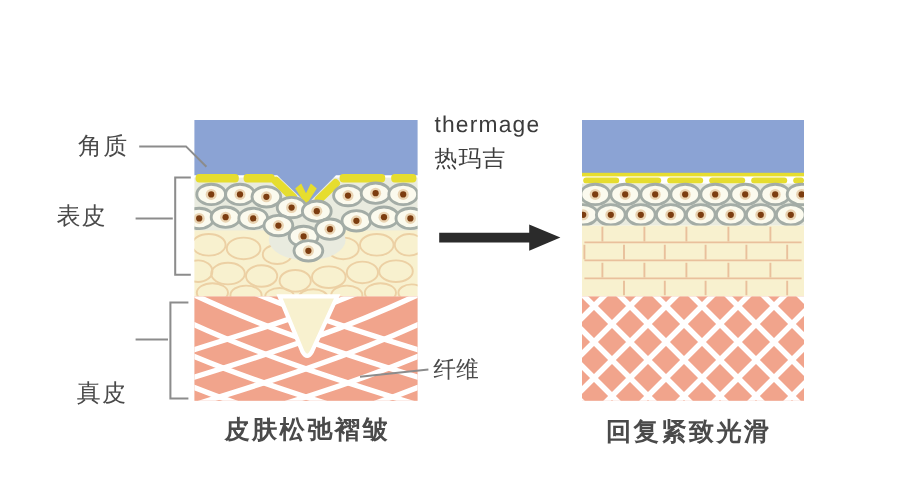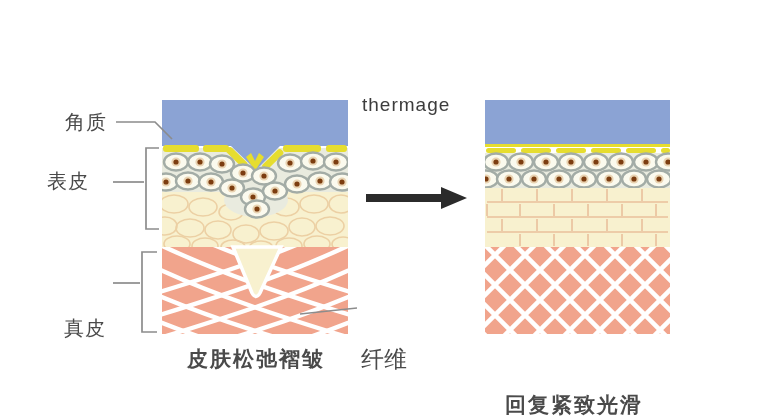--- a/index.html
+++ b/index.html
@@ -5,21 +5,21 @@
   html,body{margin:0;padding:0;background:#fff;}
   .stage{
     position:relative;width:758px;height:417px;background:#fff;overflow:hidden;
     font-family:"Liberation Sans","DejaVu Sans",sans-serif;
     padding-left:12px;
   }
   .stage svg{position:absolute;left:0;top:0;}
   .txt{position:absolute;color:var(--text,#4A4A4A);white-space:nowrap;line-height:1.2;}
   .layer-label{font-size:20px;letter-spacing:1px;}
   .process-line{font-size:19px;color:var(--text-dark,#3C3C3C);letter-spacing:1px;}
-  .fiber-label{font-size:23px;margin-top:48px;}
+  .fiber-label{font-size:19px;}
   .caption{font-size:21px;letter-spacing:2px;width:220px;text-align:center;color:var(--text,#4F4F4F);font-weight:bold;}
 
   
   .stratum{fill:var(--stratum-blue,#8BA3D4);}
   .lipid{fill:var(--lipid-yellow,#E6DD2F);}
   .band{fill:var(--cell-band,#E9EBDF);}
   .cellbody{fill:var(--cell-fill,#FBFAEE);stroke:var(--cell-stroke,#A3ACA6);stroke-width:2.4;}
   .cellhalo{fill:var(--cell-halo,#E9D3B2);}
   .cellnuc{fill:var(--cell-nucleus,#7C3D10);}
   .cream{fill:var(--basal-cream,#F8F1CF);}
@@ -193,18 +193,19 @@
       <path class="pointer" d="M300,314 L357,308"></path>
     </g>
     <path class="arrowfill" d="M366,194 H441 V187 L467,198 L441,209 V202 H366 Z"></path>
   </svg>
 
   <div class="txt layer-label" style="left:65px;top:110px;">角质</div>
   <div class="txt layer-label" style="left:47px;top:169px;">表皮</div>
   <div class="txt layer-label" style="left:64px;top:270px;margin-top:46px;">真皮</div>
 
   <div class="txt process-line" style="left:362px;top:94px;">thermage</div>
+  <div class="txt process-line" style="left:362px;top:122px;">热玛吉</div>
 
   <div class="txt fiber-label" style="left:361px;top:298px;">纤维</div>
 
   <div class="txt caption" style="left:146px;top:346px;">皮肤松弛褶皱</div>
-  <div class="txt caption" style="left:464px;top:348px;margin-top:44px;">回复紧致光滑</div>
+  <div class="txt caption" style="left:464px;top:348px;">回复紧致光滑</div>
 </div>
 
 </body></html>

